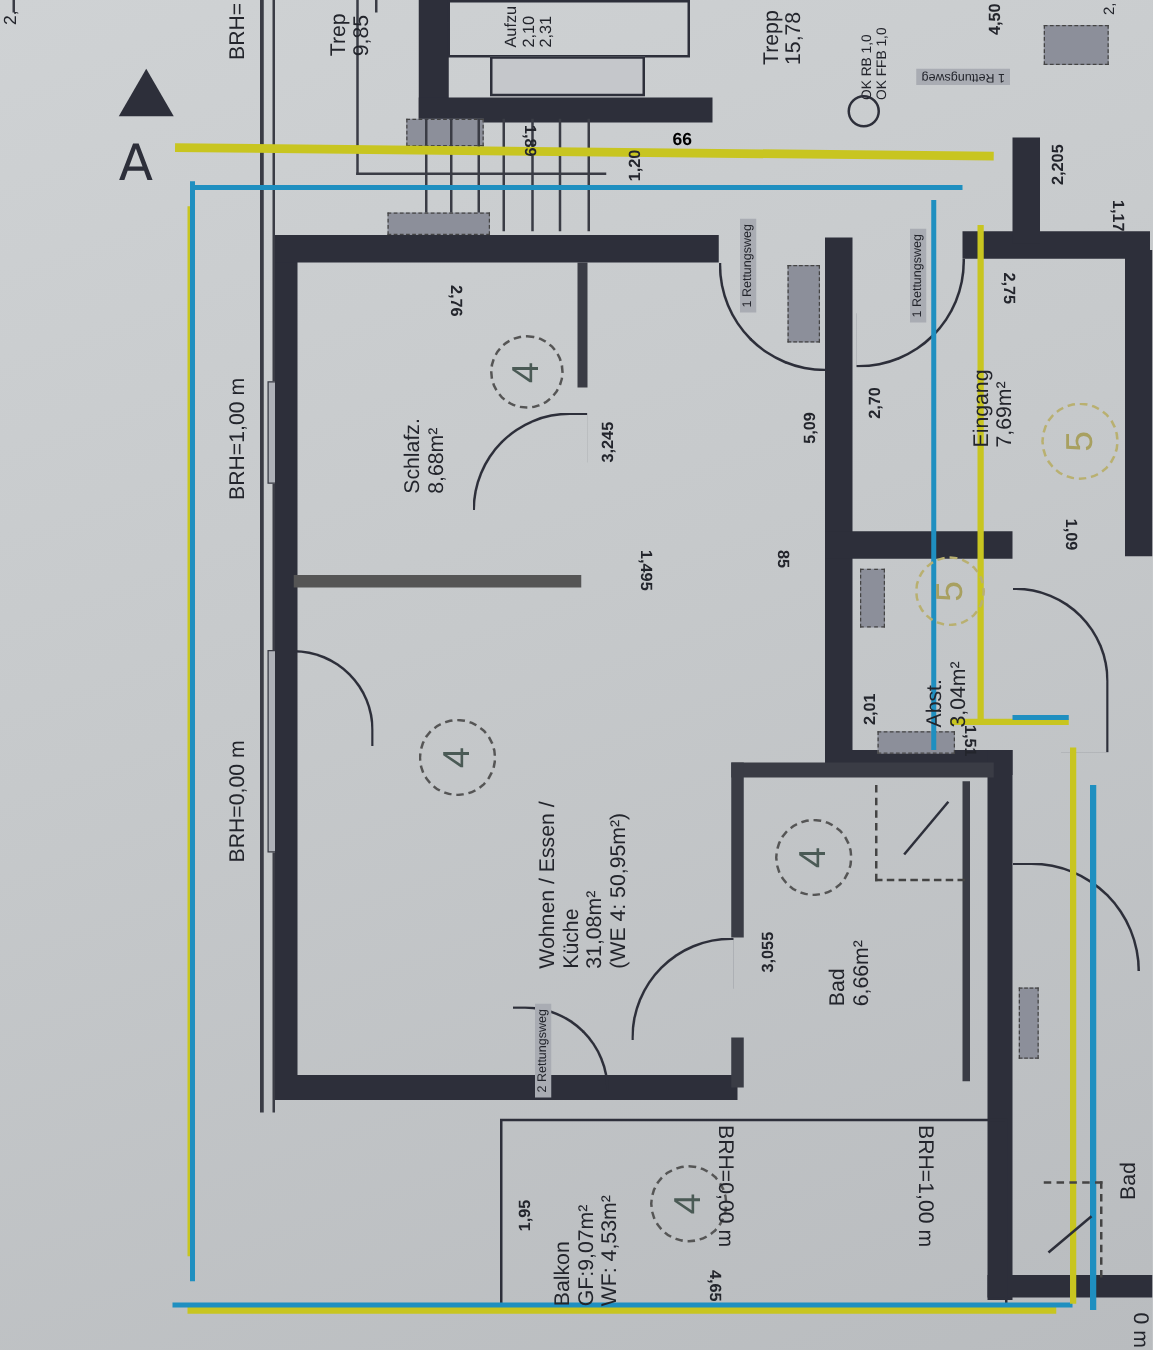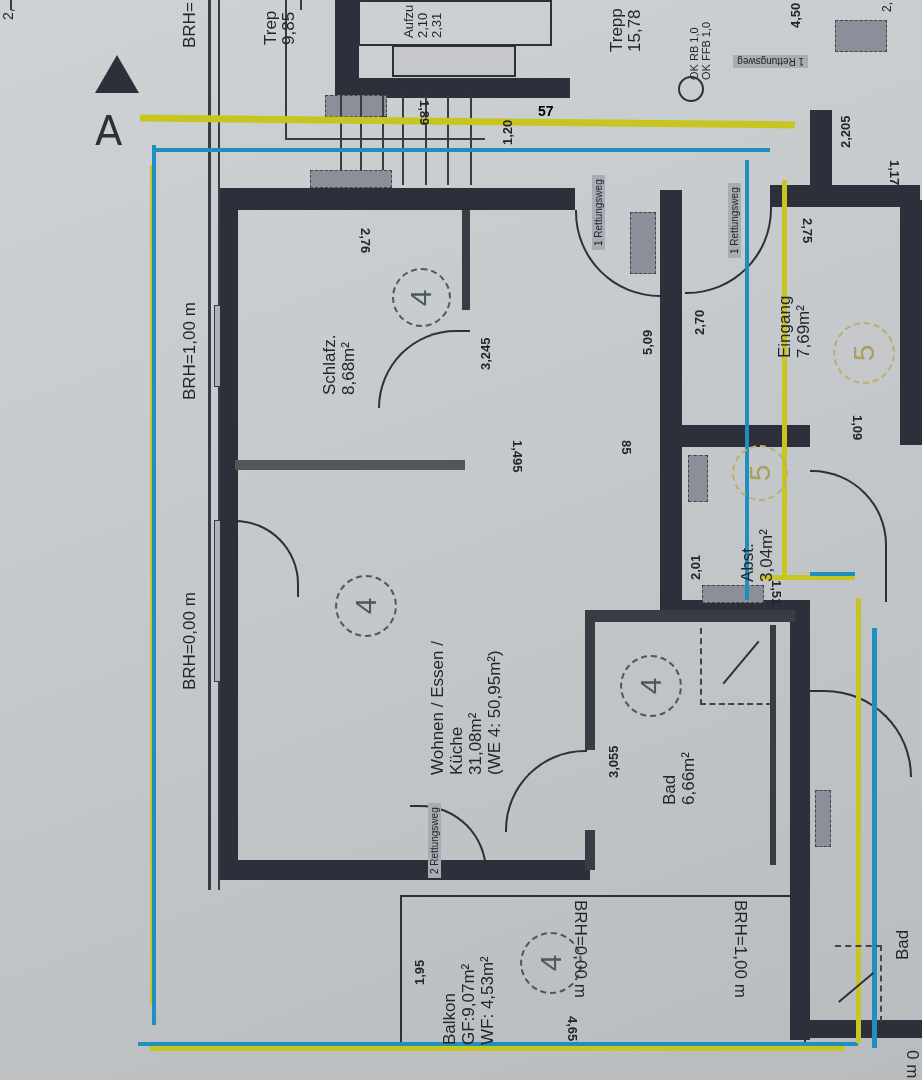--- a/index.html
+++ b/index.html
@@ -191,21 +191,21 @@
   <div class="rot r-90 dim" style="left:640px;top:355px">5,09</div>
   <div class="rot r-90 dim" style="left:692px;top:335px">2,70</div>
   <div class="rot r90 dim" style="left:815px;top:218px">2,75</div>
   <div class="rot r90 dim" style="left:865px;top:415px">1,09</div>
   <div class="rot r-90 dim" style="left:688px;top:580px">2,01</div>
   <div class="rot r90 dim" style="left:784px;top:580px">1,51</div>
   <div class="rot r-90 dim" style="left:606px;top:778px">3,055</div>
   <div class="rot r-90 dim" style="left:412px;top:985px">1,95</div>
   <div class="rot r90 dim" style="left:580px;top:1016px">4,65</div>
   <div class="rot r90 dim" style="left:432px;top:100px">1,89</div>
-  <div class="abs dim" style="left:538px;top:103px;font-size:14px">57</div>
+  <div class="abs dim" style="left:538px;top:103px;font-size:14px">66</div>
   <div class="rot r-90 dim" style="left:500px;top:145px">1,20</div>
   <div class="rot r-90 dim" style="left:838px;top:148px">2,205</div>
   <div class="rot r90 dim" style="left:902px;top:160px">1,17</div>
   <div class="rot r-90 dim" style="left:788px;top:28px">4,50</div>
 
   <div class="abs" style="left:700px;top:628px;width:70px;height:75px;border-left:2px dashed #444;border-bottom:2px dashed #444"></div>
   <div class="abs" style="left:740px;top:635px;width:2px;height:55px;background:#2d2f3a;transform:rotate(40deg)"></div>
   <div class="abs" style="left:835px;top:945px;width:45px;height:75px;border-right:2px dashed #444;border-top:2px dashed #444"></div>
   <div class="abs" style="left:855px;top:965px;width:2px;height:45px;background:#2d2f3a;transform:rotate(50deg)"></div>
 

